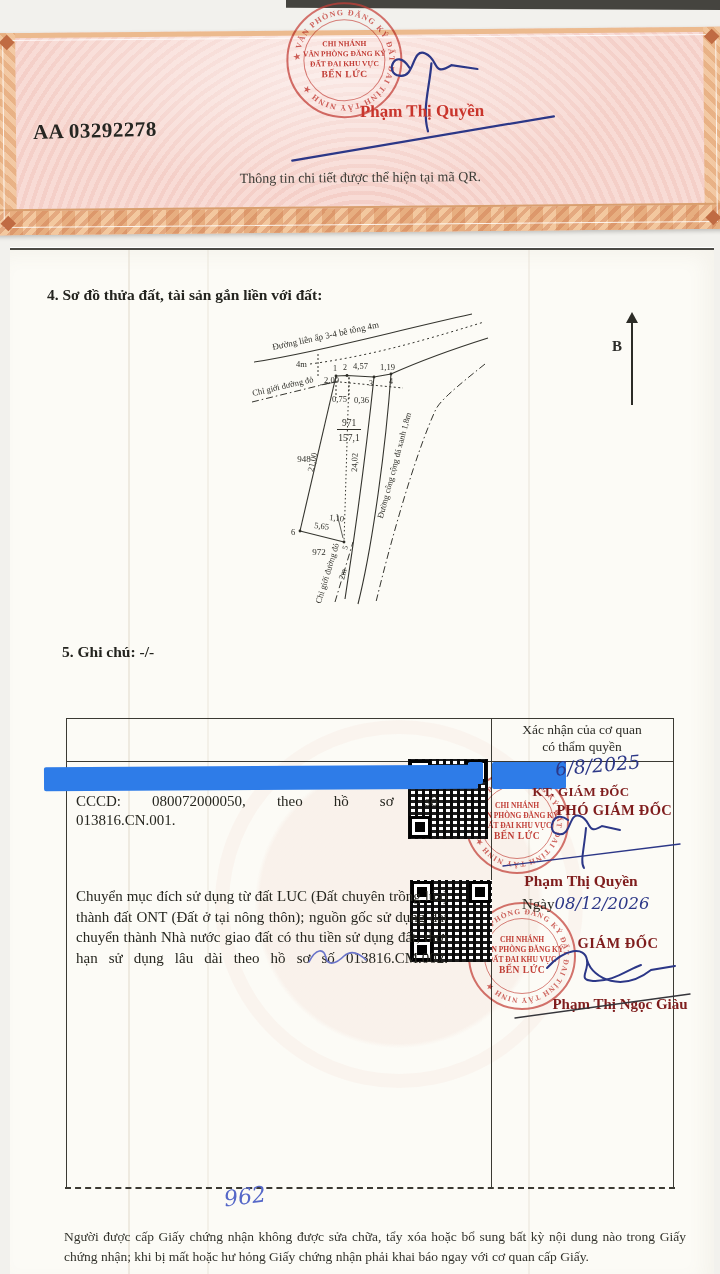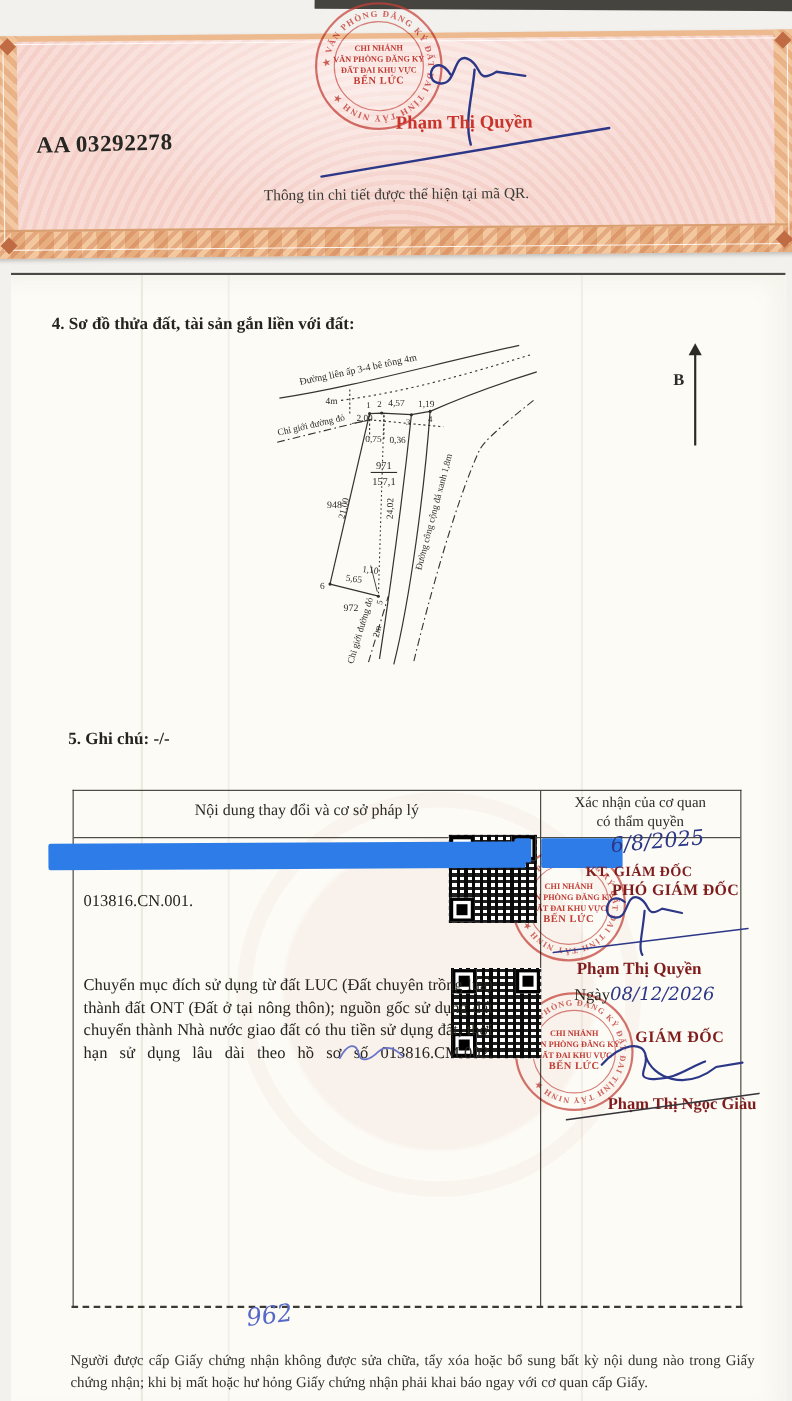--- a/index.html
+++ b/index.html
@@ -184,27 +184,26 @@
     <text x="157" y="152" font-size="8.5" text-anchor="middle" transform="rotate(-75 157,152)">Đường công cộng đá xanh 1,8m</text>
     <text x="89" y="206" font-size="8.5" transform="rotate(7 89,206)">1,10</text>
     <text x="74" y="214" font-size="8.5" transform="rotate(7 74,214)">5,65</text>
     <text x="51" y="221" font-size="8.5">6</text>
     <text x="107" y="236" font-size="7.5" transform="rotate(-75 107,236)">5</text>
     <text x="79" y="241" font-size="9" text-anchor="middle">972</text>
     <text x="90" y="260" font-size="8.5" text-anchor="middle" transform="rotate(-73 90,260)">Chỉ giới đường đỏ</text>
     <text x="104" y="266" font-size="8.5" transform="rotate(-75 104,266)">2m</text>
   </svg>
 
-  <div class="sec-title" style="left:52px;top:413px;">5. Ghi chú: -/-</div>
+  <div class="sec-title" style="left:52px;top:393px;">5. Ghi chú: -/-</div>
 
   <div class="tbl">
     <div class="hline"></div>
     <div class="vline"></div>
     <div class="dash-bottom"></div>
-    <div class="th1">Nội dung thay đổi và cơ sở pháp lý</div>
     <div class="th2">
       <div>Xác nhận của cơ quan</div>
       <div>có thẩm quyền</div>
     </div>
   </div>
 
   <div class="stamp" style="left:455px;top:520px;width:100px;height:100px;">
     <svg viewBox="0 0 100 100">
         <defs>
           <path id="ring2" d="M50,50 m-40,0 a40,40 0 1,1 80,0 a40,40 0 1,1 -80,0"></path>
@@ -223,20 +222,21 @@
   <div class="qr" style="left:398px;top:509px;width:80px;height:80px;">
     <div class="qf" style="left:1px;top:1px;"></div>
     <div class="qf" style="right:1px;top:1px;"></div>
     <div class="qf" style="left:1px;bottom:1px;"></div>
   </div>
 
   <div class="redact" style="left:34px;top:516px;width:434px;height:24px;transform:rotate(-.3deg);"></div>
   <div class="redact" style="left:458px;top:512px;width:15px;height:22px;"></div>
   <div class="redact" style="left:482px;top:512px;width:74px;height:27px;"></div>
 
+  <div class="cell-text just" style="left:66px;top:541px;width:362px;line-height:1.35;">CCCD: 080072000050, theo hồ sơ số</div>
   <div class="cell-text" style="left:66px;top:562px;width:362px;">013816.CN.001.</div>
 
   <div class="cell-text hand ink" style="left:545px;top:504px;font-size:19px;transform:rotate(-5deg);">6/8/2025</div>
   <div class="red-b" style="left:480px;top:534px;width:182px;font-size:13px;letter-spacing:.3px;">KT. GIÁM ĐỐC</div>
   <div class="red-b" style="left:480px;top:552px;width:182px;font-size:14.5px;letter-spacing:.3px;text-align:right;">PHÓ GIÁM ĐỐC</div>
   <svg class="sig" style="left:488px;top:556px;" width="190" height="70">
     <g fill="none" stroke="#2c3787" stroke-width="2" stroke-linecap="round">
       <path d="M70,14 C56,2 47,26 60,28 C74,31 70,6 82,10 C94,14 88,30 104,20 L122,24"></path>
       <path d="M88,22 C86,44 82,56 86,62"></path>
       <path d="M5,60 L182,38" stroke-width="1.4"></path>

